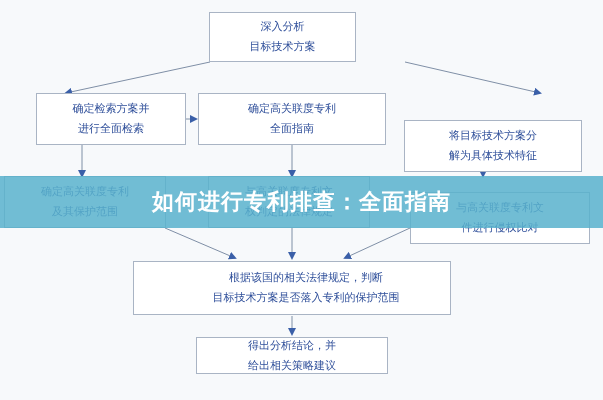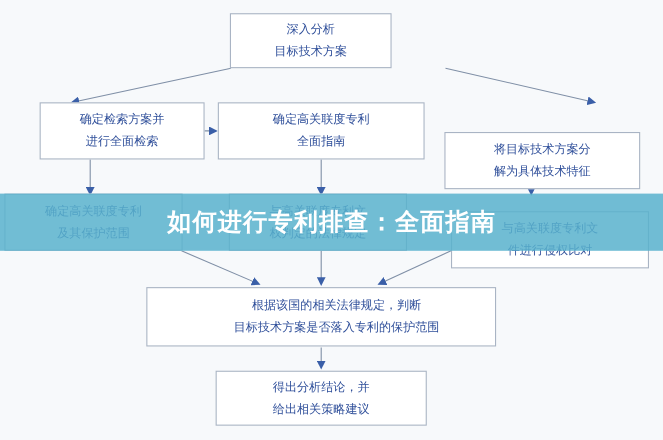--- a/index.html
+++ b/index.html
@@ -91,19 +91,19 @@
 <div class="box" style="left:410px; top:192px; width:180px; height:52px;">
   <span>与高关联度专利文</span>
   <span>件进行侵权比对</span>
 </div>
 
 <div class="box" style="left:133px; top:261px; width:318px; height:54px;padding-left:28px;">
   <span>根据该国的相关法律规定，判断</span>
   <span>目标技术方案是否落入专利的保护范围</span>
 </div>
 
-<div class="box" style="left:196px; top:337px; width:192px; height:50px;">
+<div class="box" style="left:196px; top:337px; width:192px; height:37px;">
   <span>得出分析结论，并</span>
   <span>给出相关策略建议</span>
 </div>
 
 <div class="banner"></div>
 <div class="banner-title">如何进行专利排查：全面指南</div>
 
 </body></html>

